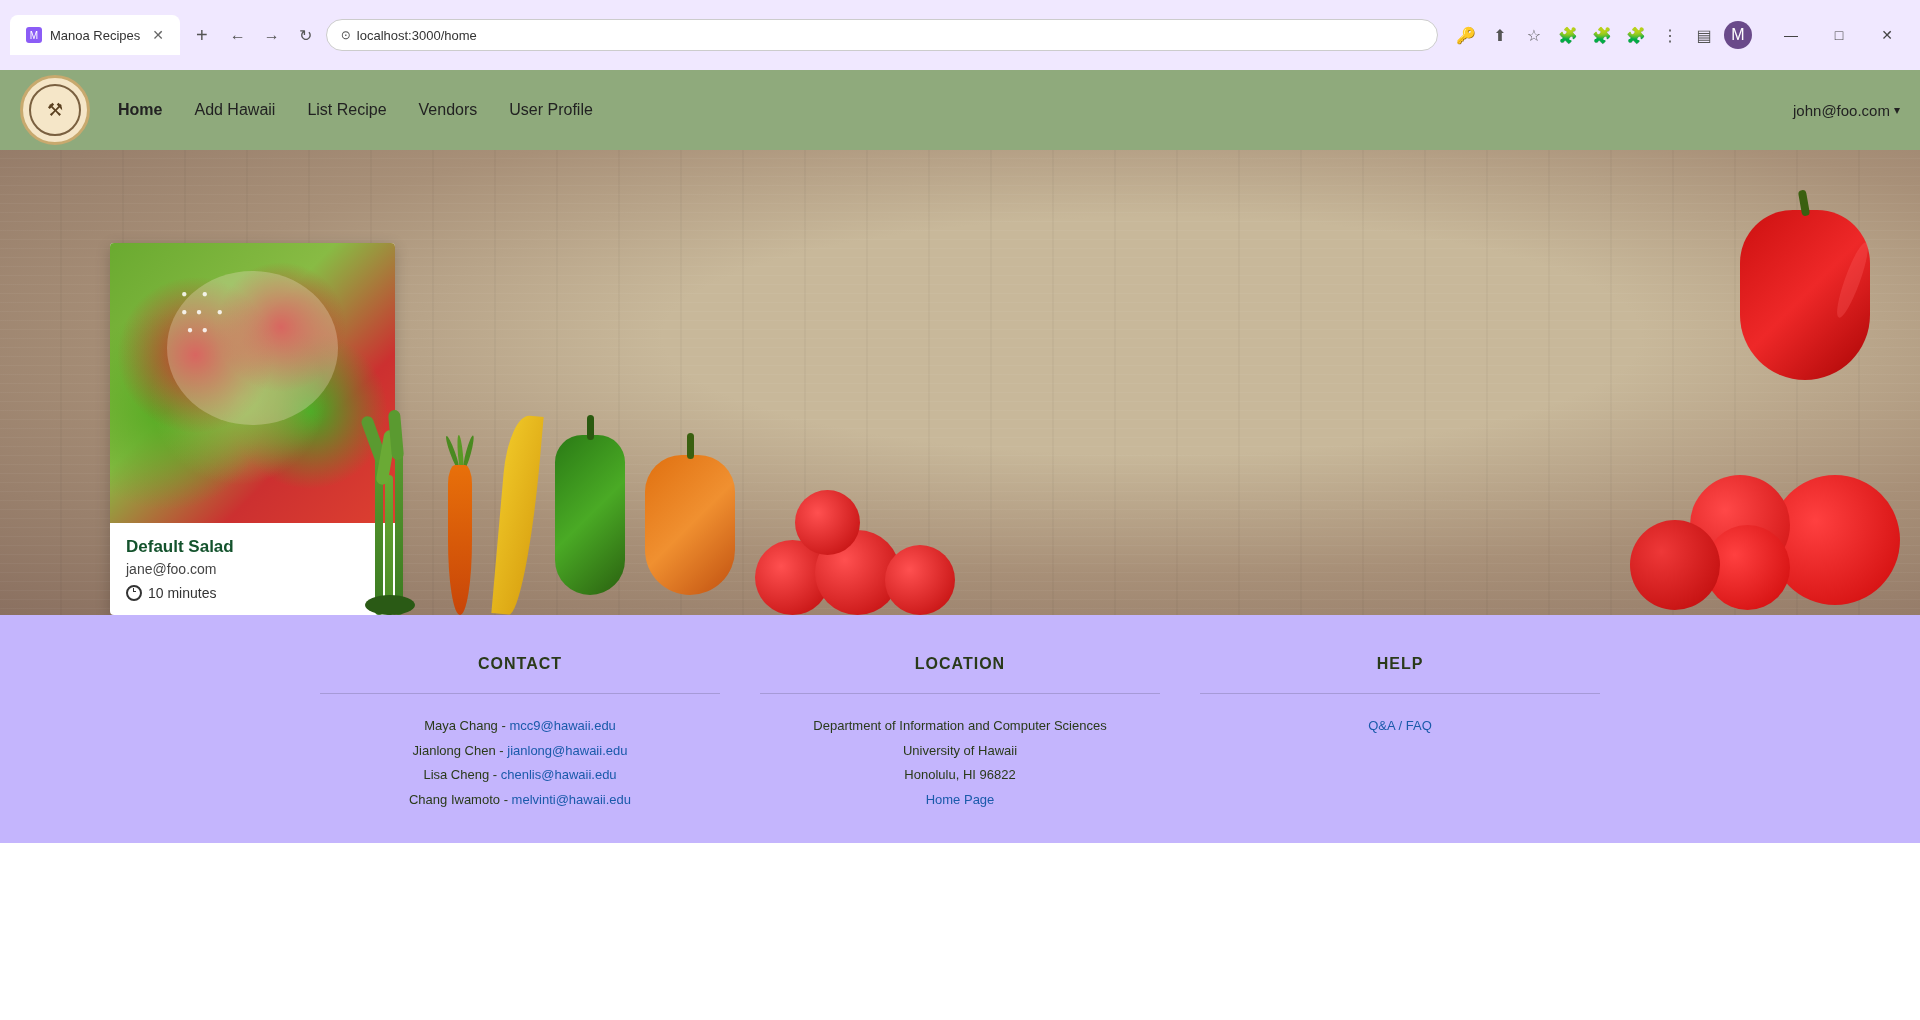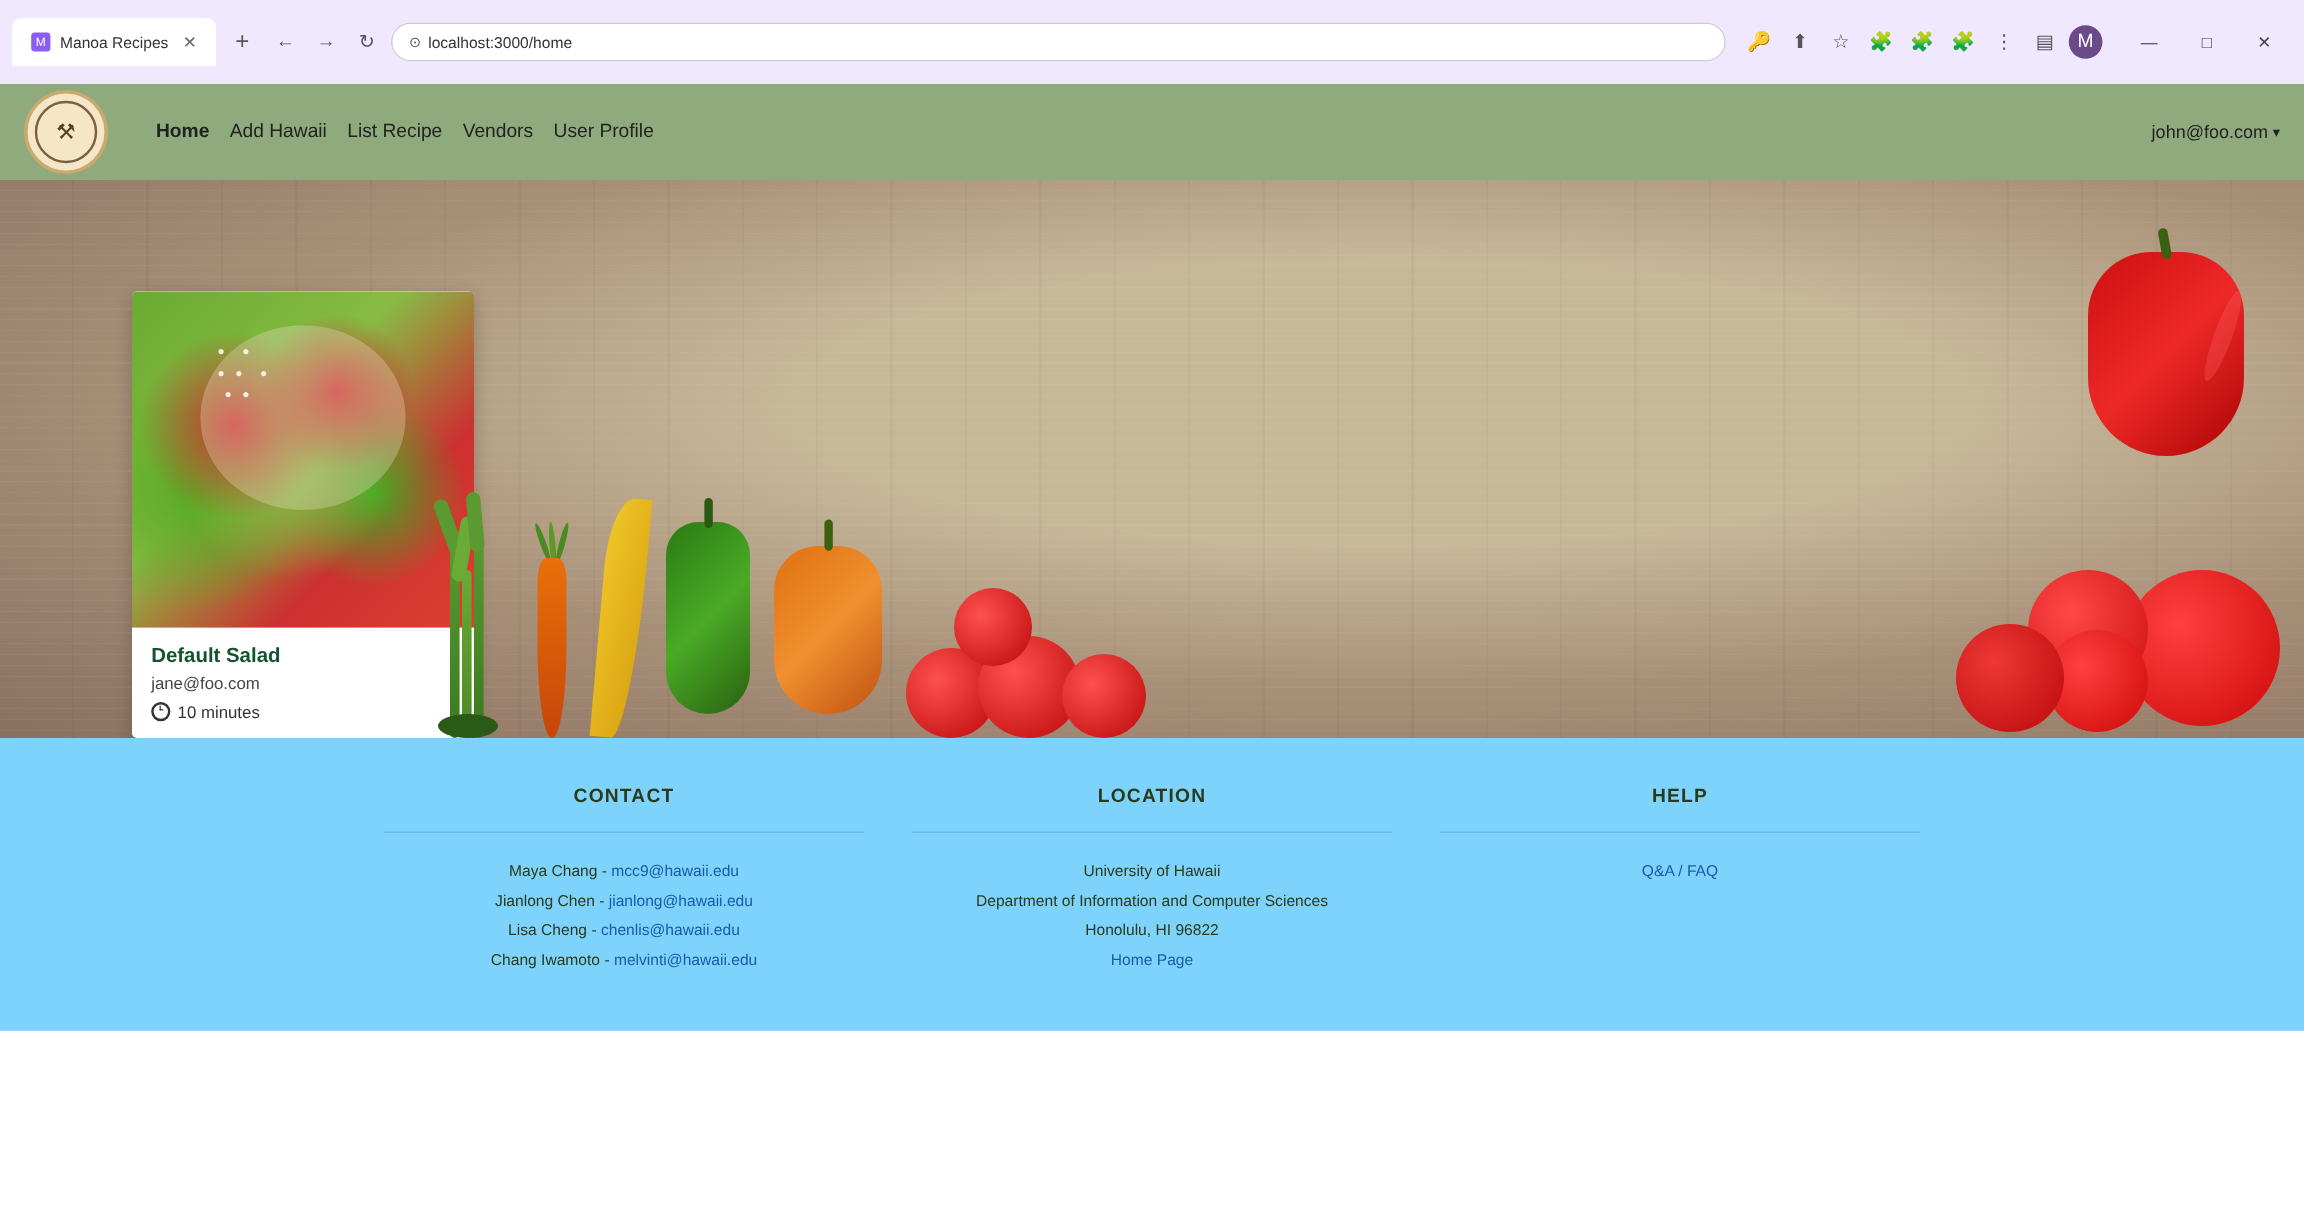--- a/index.html
+++ b/index.html
@@ -129,22 +129,22 @@
       width: 52px; height: 52px;
       border-radius: 50%;
       border: 2px solid #7a6040;
       display: flex; align-items: center; justify-content: center;
       font-size: 10px; color: #5a4020; text-align: center;
     }
     .logo-fork { font-size: 18px; }
     .nav-links {
       display: flex;
       align-items: flex-start;
-      gap: 17px;
-      margin-left: 40px;
+      gap: 32px;
+      margin-left: 28px;
       flex: 1;
     }
     .nav-link {
       color: #222;
       text-decoration: none;
       font-size: 16px;
       cursor: pointer;
     }
     .nav-link.active { font-weight: 600; }
     .nav-user {
@@ -311,22 +311,22 @@
       position: absolute;
       top: 4px;
       left: 5px;
       width: 3px;
       height: 1px;
       background: #333;
     }
 
     
     .footer {
-      background: #7dd3fc;
-      padding: 40px 0 46px;
+      background: #c4b5fd;
+      padding: 40px 0 30px;
       width: 100%;
     }
     .footer-grid {
       display: grid;
       grid-template-columns: 1fr 1fr 1fr;
       max-width: 1400px;
       margin: 0 auto;
       padding: 0 60px;
       gap: 40px;
     }
@@ -528,22 +528,22 @@
           <span> - </span>
           <a class="footer-link">melvinti@hawaii.edu</a>
         </div>
       </div>
     </div>
 
     <div class="footer-section">
       <div class="footer-heading">LOCATION</div>
       <div class="footer-divider"></div>
       <div class="footer-text">
+        <div>Department of Information and Computer Sciences</div>
         <div>University of Hawaii</div>
-        <div>Department of Information and Computer Sciences</div>
         <div>Honolulu, HI 96822</div>
         <a class="footer-link">Home Page</a>
       </div>
     </div>
 
     <div class="footer-section">
       <div class="footer-heading">HELP</div>
       <div class="footer-divider"></div>
       <div class="footer-text">
         <a class="footer-link">Q&amp;A / FAQ</a>

